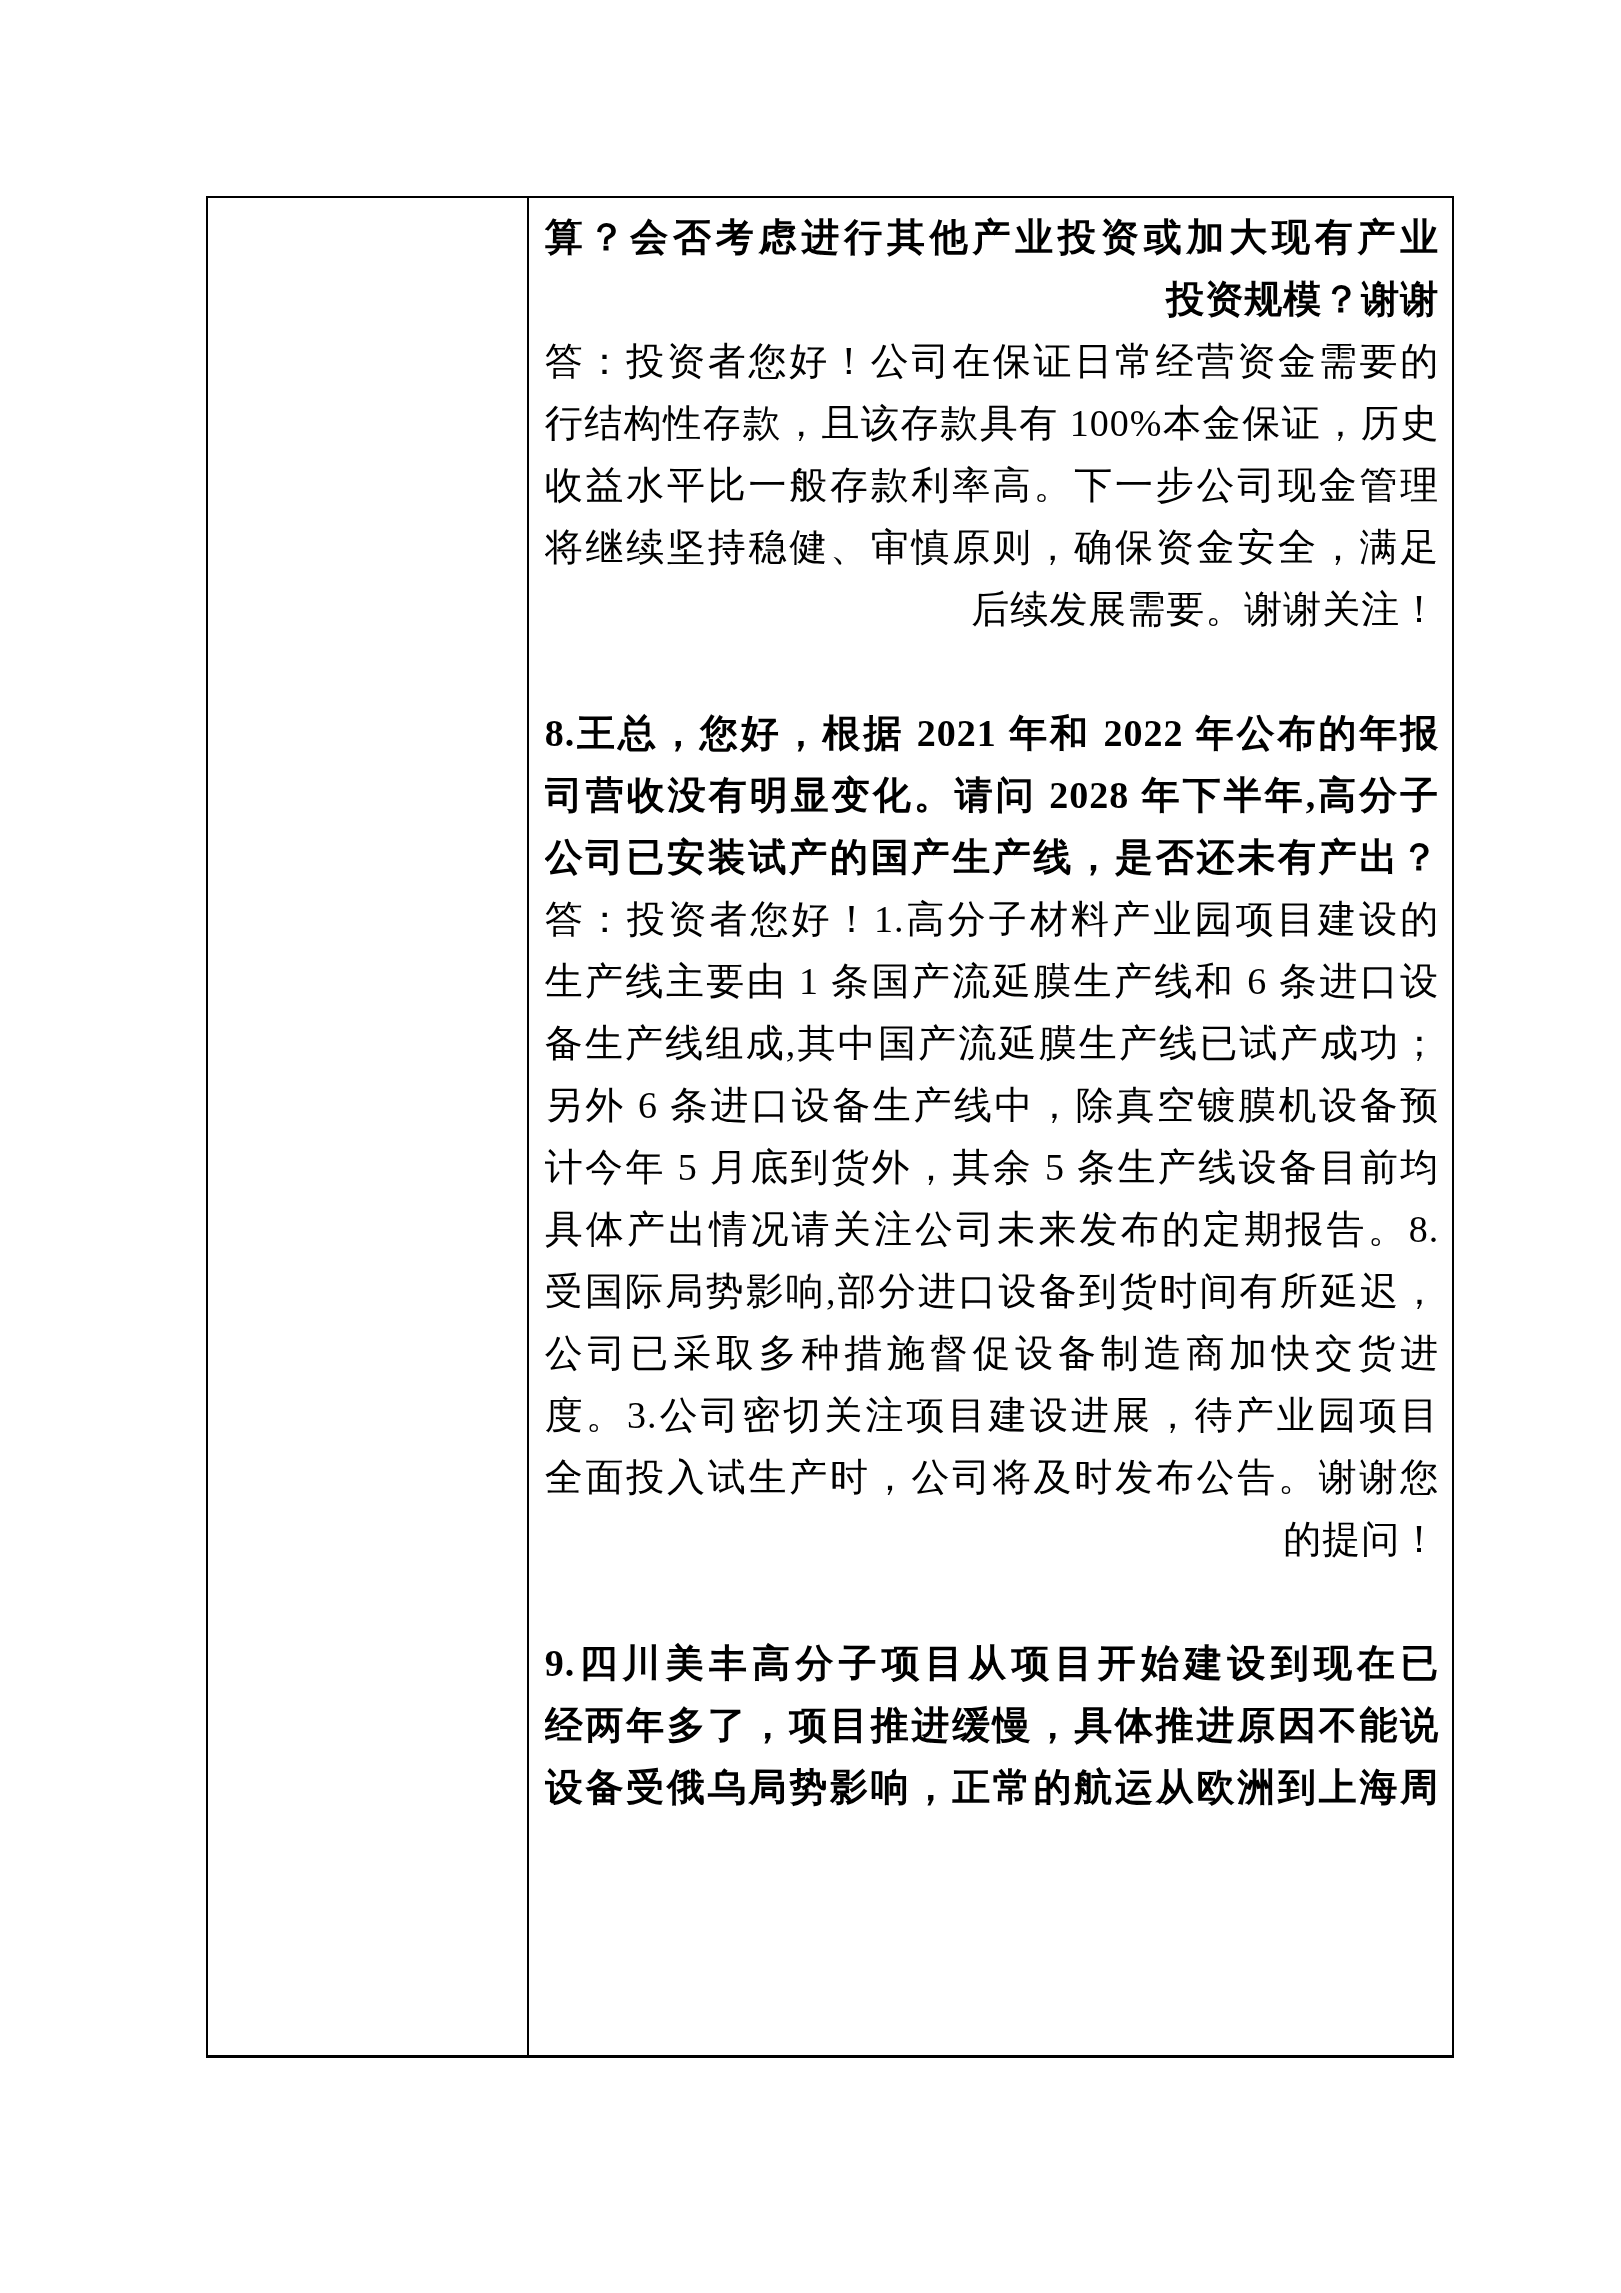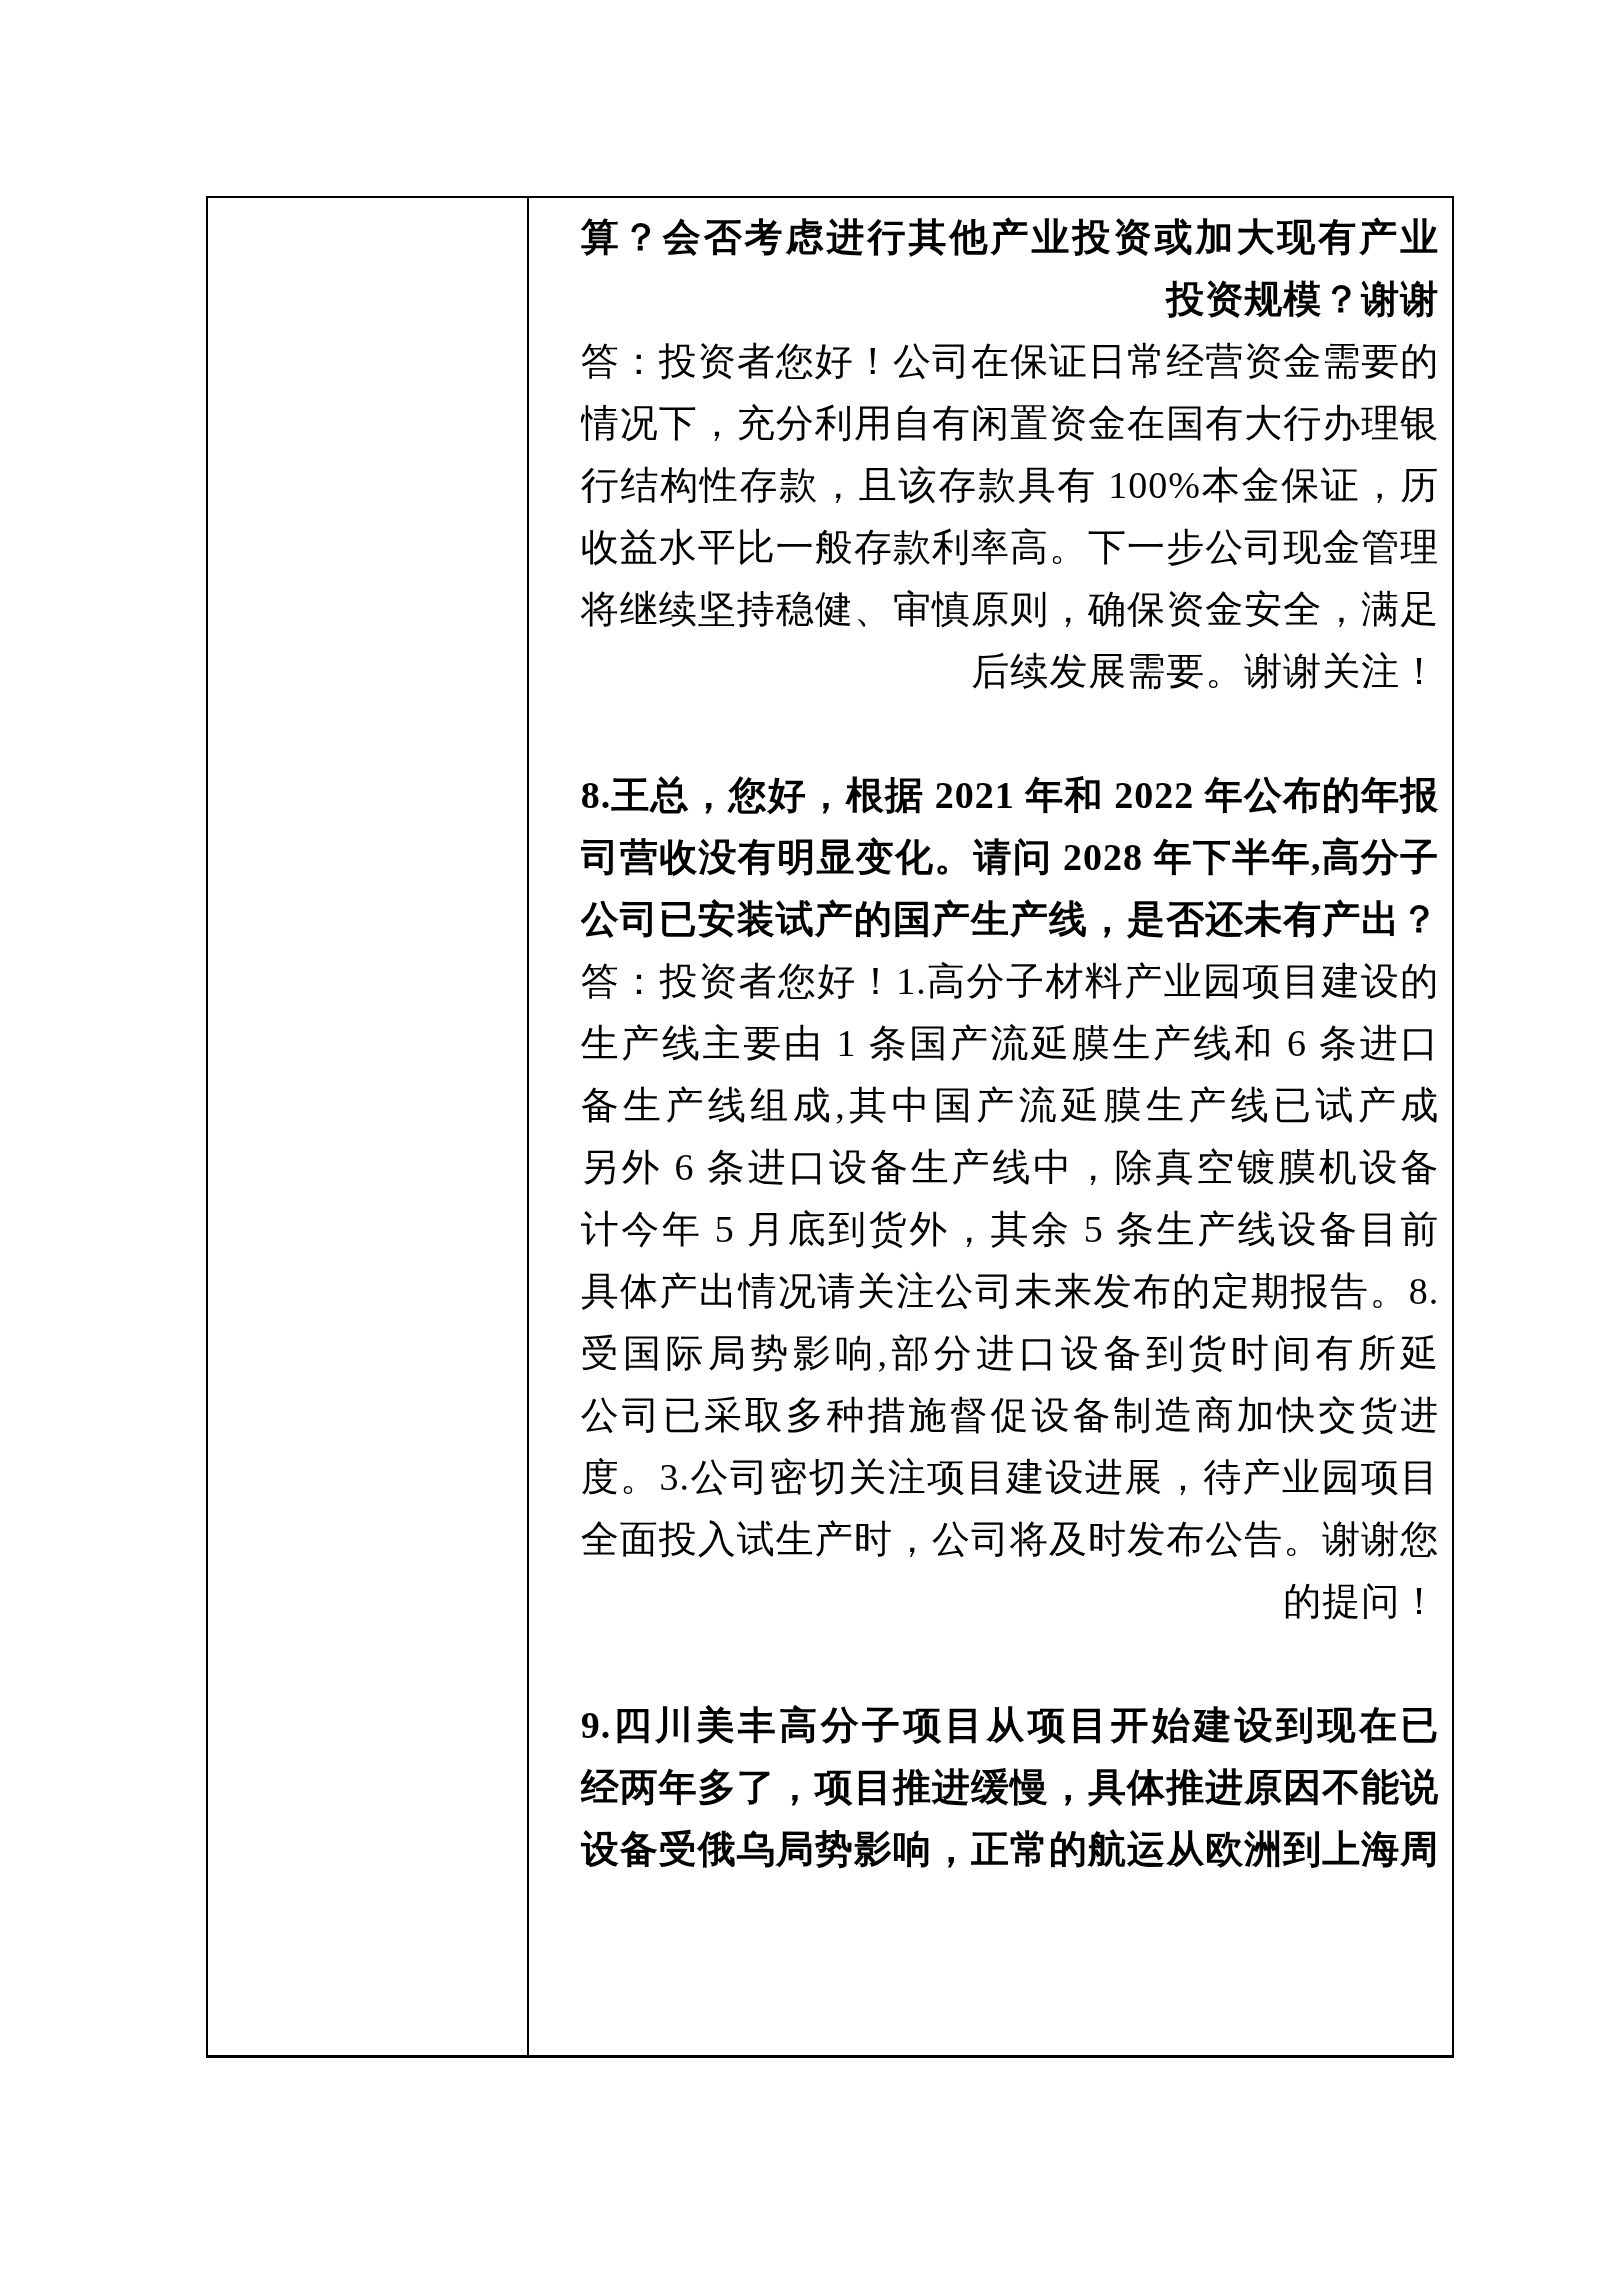--- a/index.html
+++ b/index.html
@@ -13,21 +13,20 @@
   }
   .doc-table{
     position:absolute;
     left:206px;top:196px;
     width:1248px;height:1862px;
     box-sizing:border-box;
     border:2px solid #000;
     border-bottom-width:3.9px;
     display:flex;
     background:#ffffff;
-    gap:36px;
   }
   .cell-left{
     width:321px;
     box-sizing:border-box;
     border-right:2px solid #000;
     flex:0 0 321px;
   }
   .cell-right{
     flex:1;
     box-sizing:border-box;
@@ -56,21 +55,20 @@
 </head>
 <body>
 
 <div class="page">
   <div class="doc-table">
     <div class="cell-left"></div>
     <div class="cell-right">
         <div class="line q fill">算？会否考虑进行其他产业投资或加大现有产业</div>
         <div class="line q">投资规模？谢谢</div>
         <div class="line a fill">答：投资者您好！公司在保证日常经营资金需要的</div>
-        <div class="line a fill">情况下，充分利用自有闲置资金在国有大行办理银</div>
         <div class="line a fill">行结构性存款，且该存款具有 100%本金保证，历史</div>
         <div class="line a fill">收益水平比一般存款利率高。下一步公司现金管理</div>
         <div class="line a fill">将继续坚持稳健、审慎原则，确保资金安全，满足</div>
         <div class="line a">后续发展需要。谢谢关注！</div>
         <div class="line blank"></div>
         <div class="line q fill">8.王总，您好，根据 2021 年和 2022 年公布的年报</div>
         <div class="line q fill">司营收没有明显变化。请问 2028 年下半年,高分子</div>
         <div class="line q fill">公司已安装试产的国产生产线，是否还未有产出？</div>
         <div class="line a fill">答：投资者您好！1.高分子材料产业园项目建设的</div>
         <div class="line a fill">生产线主要由 1 条国产流延膜生产线和 6 条进口设</div>

